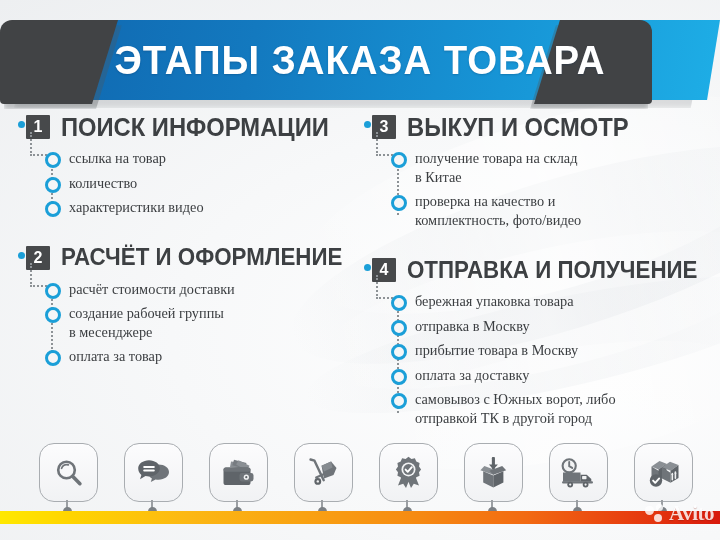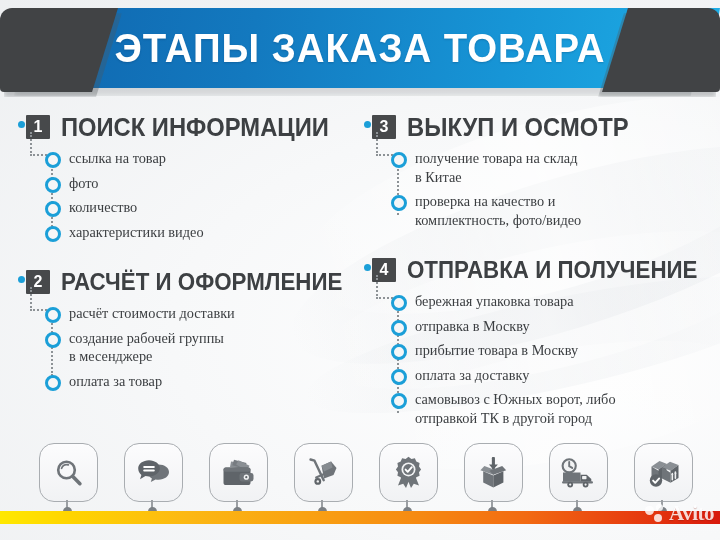--- a/index.html
+++ b/index.html
@@ -42,22 +42,22 @@
   .sw5 {
     width: 500px; height: 90px; right: -80px; top: 300px; transform: rotate(-12deg);
     border-radius: 50%;
     background: linear-gradient(90deg, rgba(205,210,216,0) 0%, rgba(198,204,211,0.45) 50%, rgba(205,210,216,0) 100%);
     opacity: .5;
   }
 
   
   .banner-wrap {
     position: absolute;
-    left: 0; top: 8px;
-    width: 720px; height: 86px;
+    left: 0; top: 20px;
+    width: 652px; height: 86px;
   }
   .banner-shadow {
     position: absolute;
     left: 14px; top: 6px;
     width: 692px; height: 82px;
     background: rgba(90,95,100,0.20);
     filter: blur(3px);
     clip-path: polygon(2.2% 0, 100% 0, 97.8% 100%, 0 100%);
   }
   .banner-blue {
@@ -326,21 +326,20 @@
     <div class="section sec-gap-1">
       <div class="sec-head">
         <span class="lead-dot"></span>
         <span class="num-badge">1</span>
         <span class="sec-title">ПОИСК ИНФОРМАЦИИ</span>
       </div>
       <span class="elbow"></span>
       <ul class="items">
         <span class="spine"></span>
         <li class="item"><span class="ring"></span><span>ссылка на товар</span></li>
-        <li class="item"><span class="ring"></span><span>фото</span></li>
         <li class="item"><span class="ring"></span><span>количество</span></li>
         <li class="item"><span class="ring"></span><span>характеристики видео</span></li>
       </ul>
     </div>
 
     <div class="section" style="margin-top:26px;">
       <div class="sec-head">
         <span class="lead-dot"></span>
         <span class="num-badge">2</span>
         <span class="sec-title tight">РАСЧЁТ И ОФОРМЛЕНИЕ</span>

